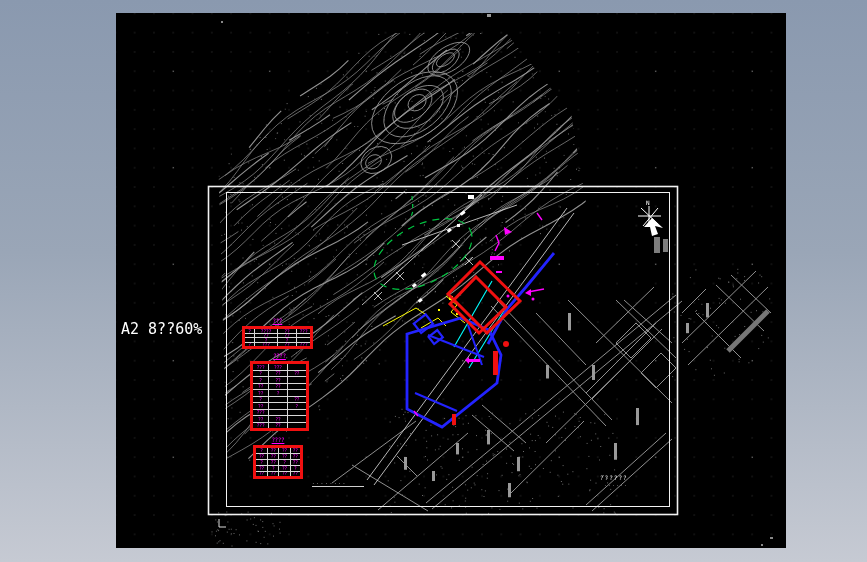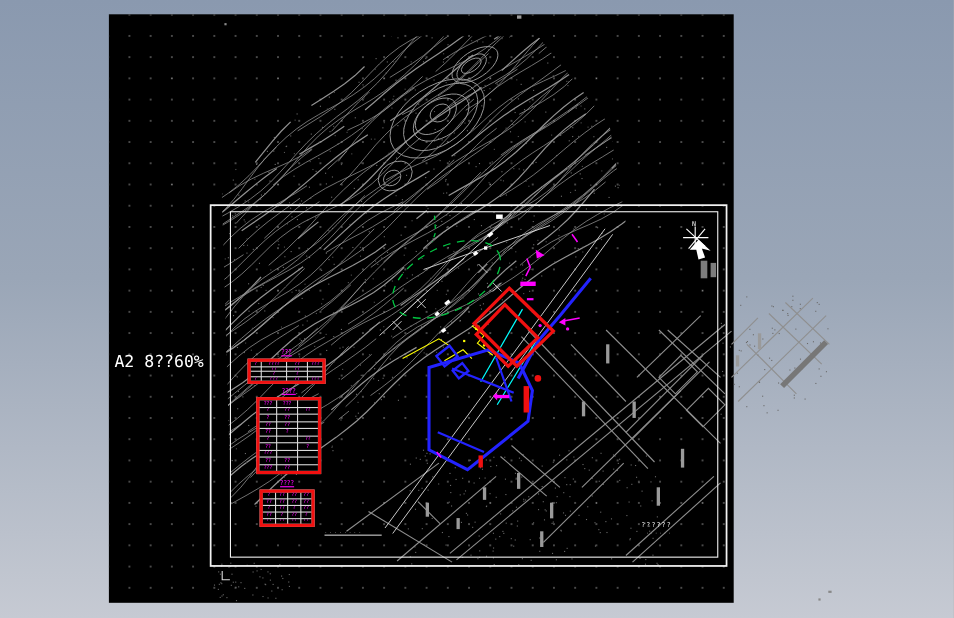--- a/index.html
+++ b/index.html
@@ -2,21 +2,21 @@
 <html style="--red: #f01010; --blue: #2323ff; --cyan: #00ffff; --yellow: #ffff00; --magenta: #ff00ff; --green: #00c541; --grid-dot: #5c5c5c; --bg-top: #8a99af; --bg-bottom: #c6cad3;"><head>
 <meta charset="utf-8">
 <style>
   html,body{margin:0;padding:0;}
   body{
     width:867px;height:562px;overflow:hidden;
     background:linear-gradient(180deg,var(--bg-top,#8a99af) 0%, #9aa6b7 45%, var(--bg-bottom,#c6cad3) 100%);
     font-family:"DejaVu Sans Mono",monospace;
   }
   #viewport{
-    position:absolute;left:99px;top:13px;width:568px;height:535px;
+    position:absolute;left:116px;top:13px;width:670px;height:535px;
     background-color:#000;
     background-image:
       radial-gradient(circle, #8a8a8a 0.7px, transparent 0.8px),
       radial-gradient(circle, var(--grid-dot,#5c5c5c) 0.6px, transparent 0.7px);
     background-size:96.5px 96.5px, 19.3px 19.3px;
     background-position:9px 10px, 9px 10px;
   }
   #cad-svg{position:absolute;left:0;top:0;}
   .frameln{fill:none;stroke:#f2f2f2;stroke-width:1;}
   .red path{fill:none;stroke:var(--red,#f01010);stroke-width:3;}

